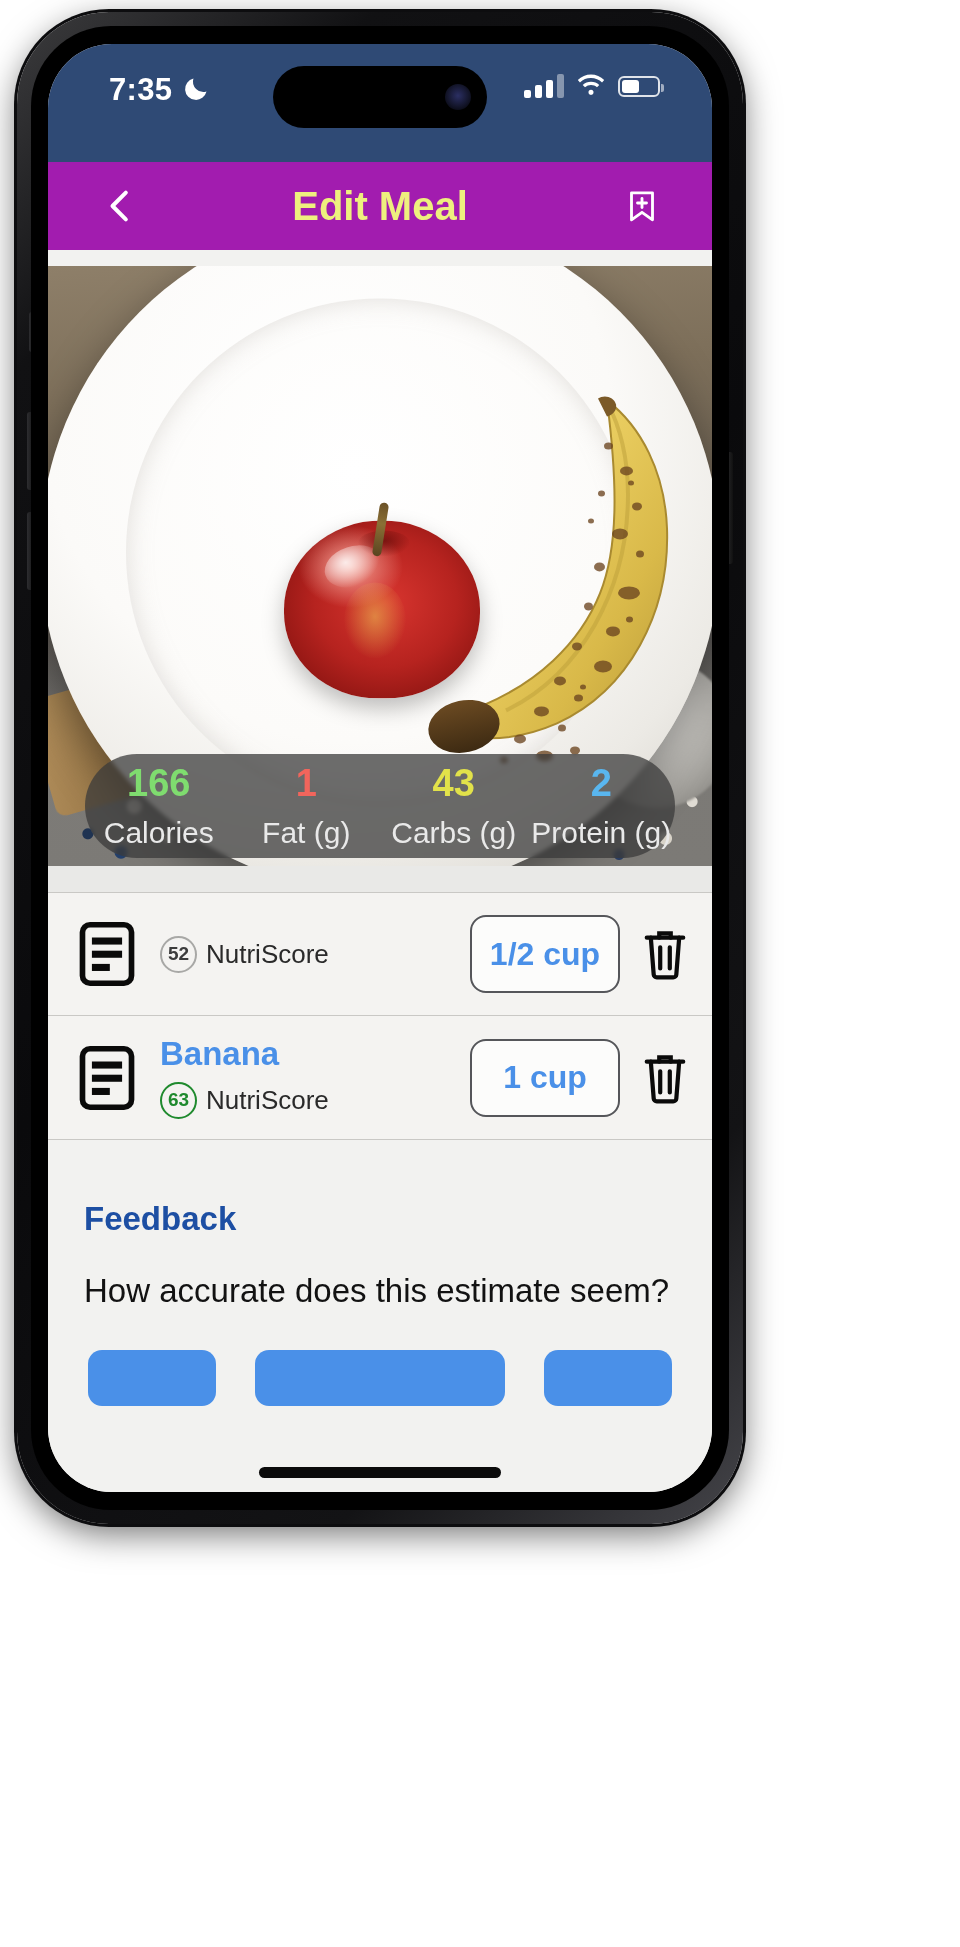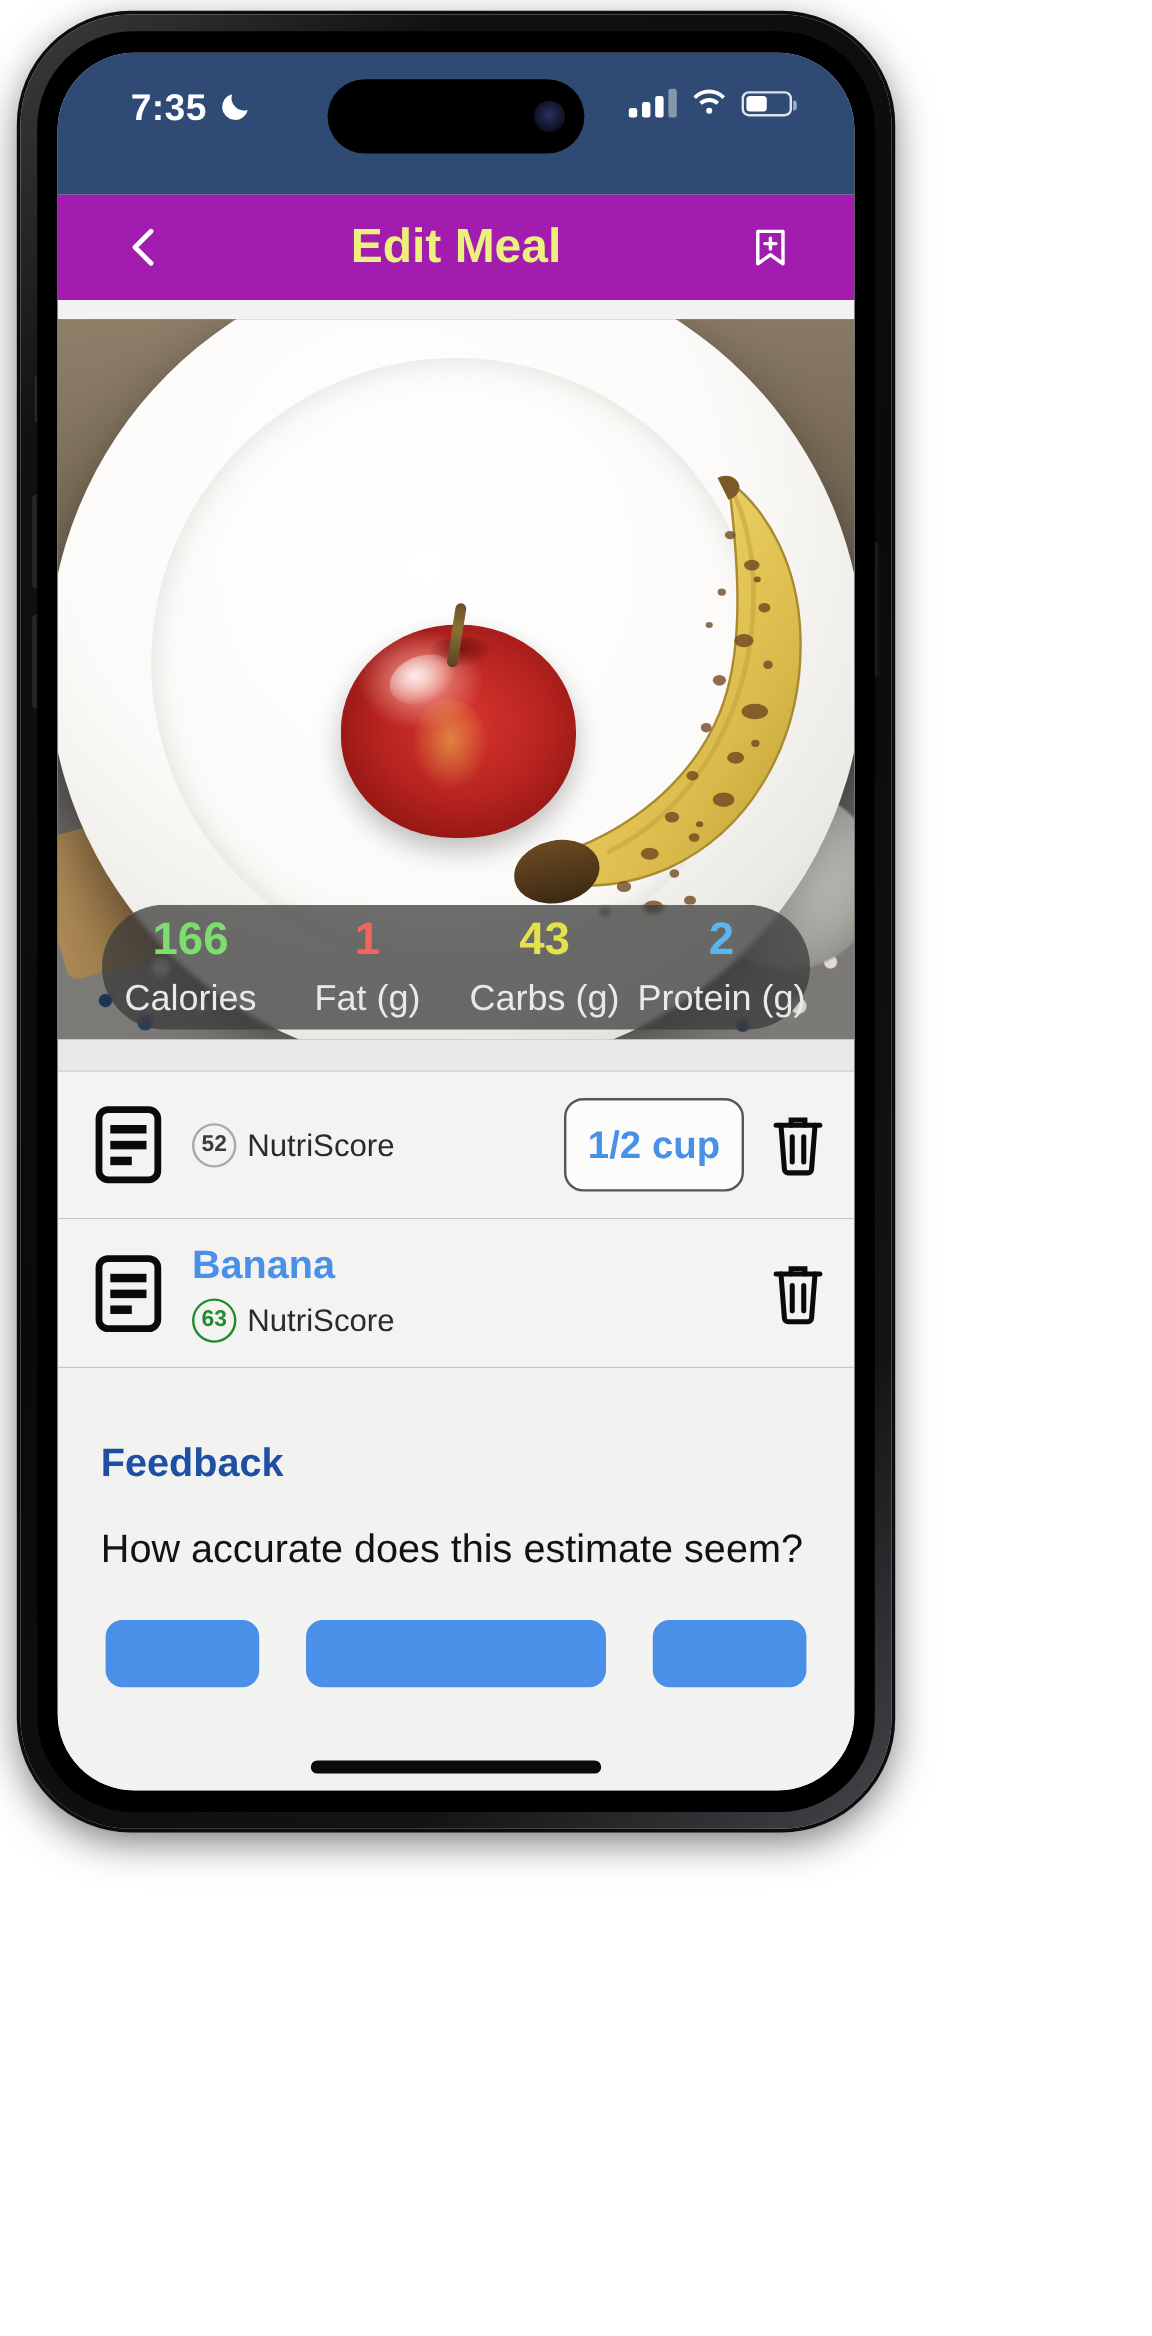--- a/index.html
+++ b/index.html
@@ -527,20 +527,21 @@
           <rect x="5.6" y="12.6" width="12.8" height="3" fill="currentColor" stroke="none"></rect>
           <rect x="5.6" y="18.2" width="7.6" height="3" fill="currentColor" stroke="none"></rect>
         </svg>
         <div class="food-info">
           <div class="food-name">Banana</div>
           <div class="nutri-score-line">
             <div class="score-badge green">63</div>
             <div class="score-text">NutriScore</div>
           </div>
         </div>
+        <div class="portion-button">1 cup</div>
         <svg class="trash-icon" viewBox="0 0 24 28" fill="none" stroke="currentColor" stroke-width="2.2" stroke-linecap="round">
           <path d="M2.5 5.5h19"></path>
           <path d="M9 5.5V3.2h6v2.3"></path>
           <path d="M4.6 5.5l1.5 19.2a1.6 1.6 0 0 0 1.6 1.5h8.6a1.6 1.6 0 0 0 1.6-1.5l1.5-19.2"></path>
           <path d="M9.5 10.5v11M14.5 10.5v11"></path>
         </svg>
       </div>
 
 
       <div id="feedback-section">

